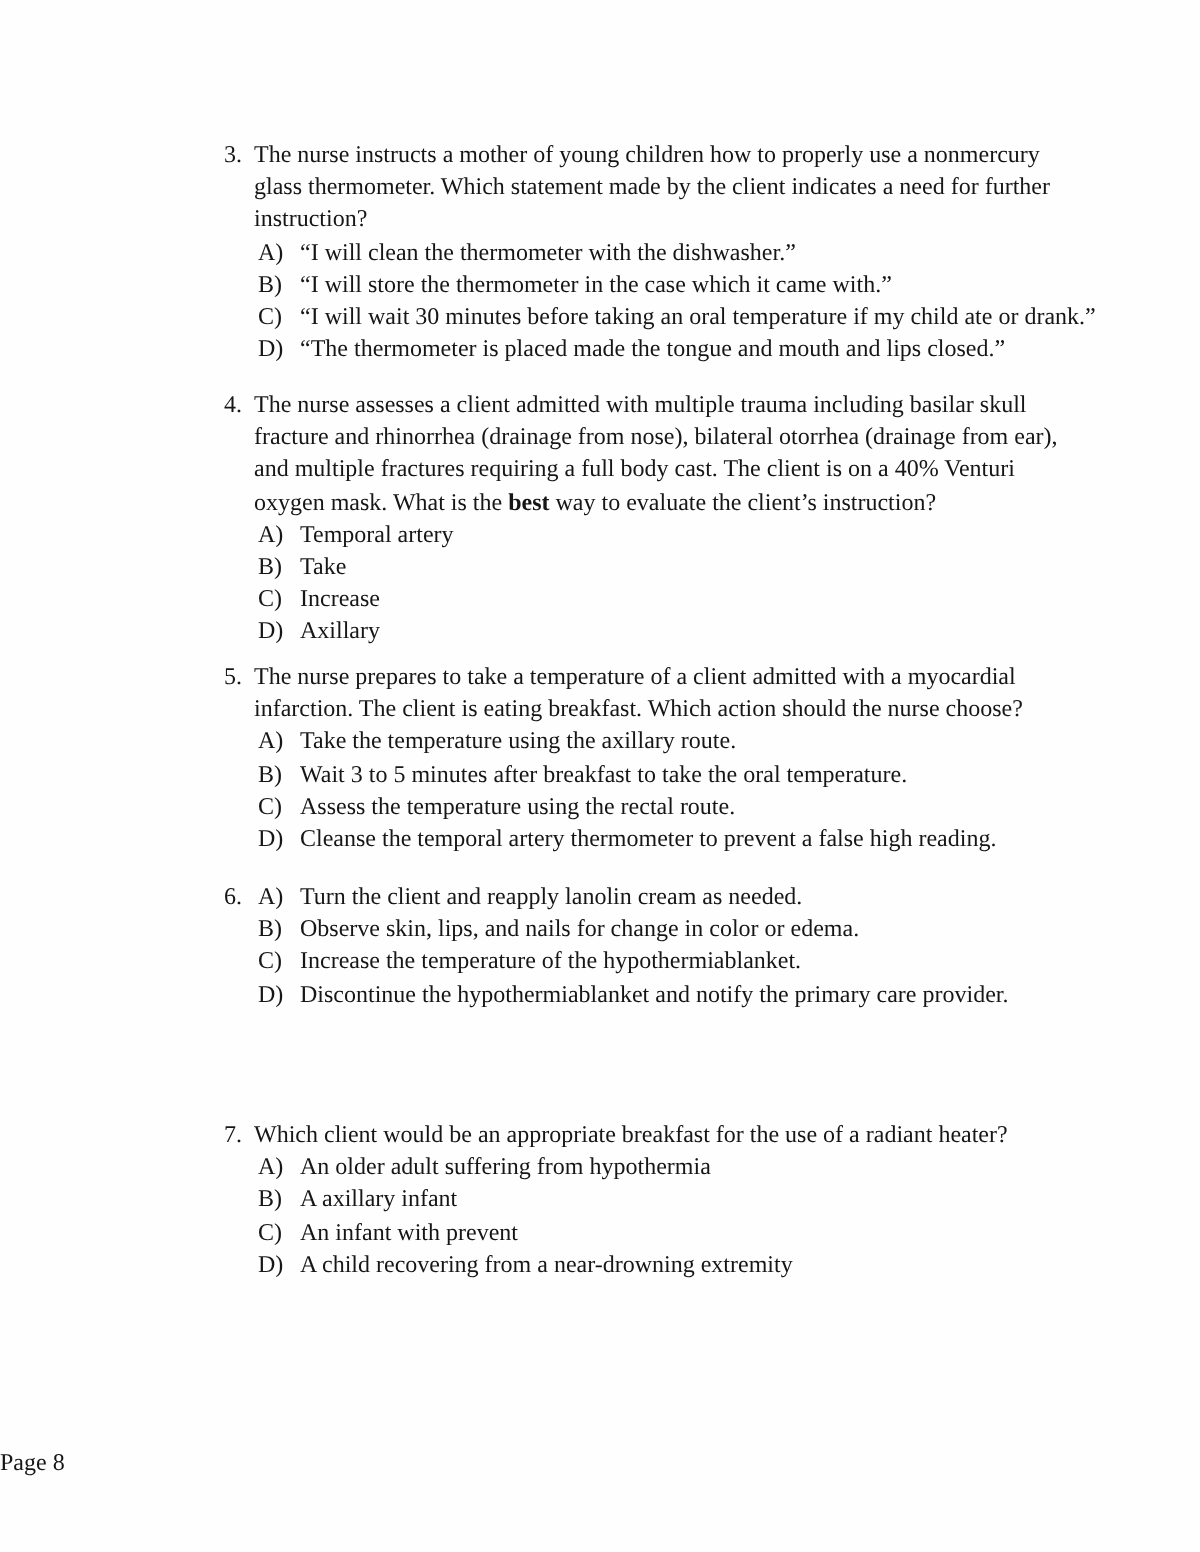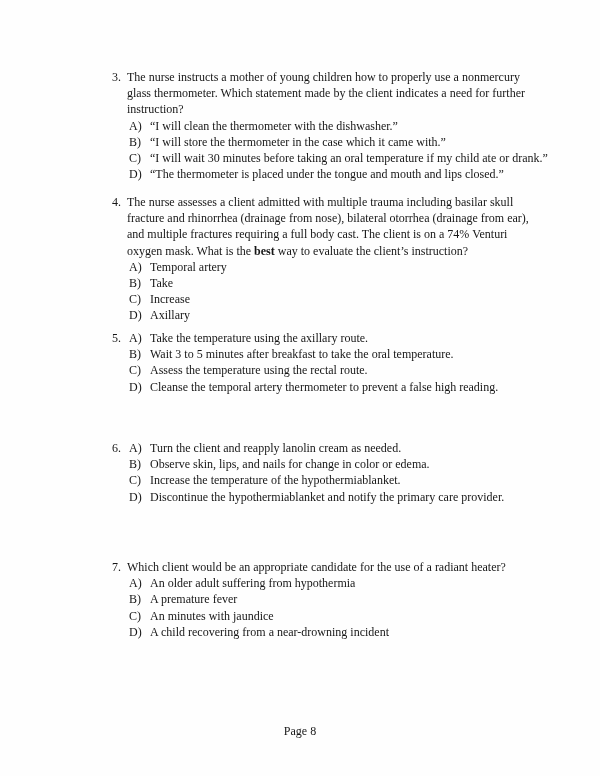--- a/index.html
+++ b/index.html
@@ -41,21 +41,21 @@
   .letter {
     width: 21px;
     flex: 0 0 21px;
   }
   .opt-text { flex: 1; white-space: nowrap; }
   .footer {
     position: absolute;
     top: 723px;
     left: 0;
     width: 600px;
-    text-align: center;
+    text-align: left;
     font-size: 12px;
     line-height: 16px;
   }
 </style>
 </head>
 <body>
 
 <div class="page">
 
   <div class="question q0">
@@ -70,30 +70,30 @@
         <div class="option">
             <span class="letter">B)</span>
             <span class="opt-text">“I will store the thermometer in the case which it came with.”</span>
           </div>
         <div class="option">
             <span class="letter">C)</span>
             <span class="opt-text">“I will wait 30 minutes before taking an oral temperature if my child ate or drank.”</span>
           </div>
         <div class="option">
             <span class="letter">D)</span>
-            <span class="opt-text">“The thermometer is placed under the tongue and mouth and lips closed.”</span>
+            <span class="opt-text">“The thermometer is placed made the tongue and mouth and lips closed.”</span>
           </div>
       </div>
     </div>
   </div>
 
   <div class="question q1">
     <span class="qnum">4.</span>
     <div class="qbody">
-      <p class="qtext"><span>The nurse assesses a client admitted with multiple trauma including basilar skull fracture and rhinorrhea (drainage from nose), bilateral otorrhea (drainage from ear), and multiple fractures requiring a full body cast. The client is on a 74% Venturi oxygen mask. What is the </span><b>best</b><span> way to evaluate the client’s instruction?</span></p>
+      <p class="qtext"><span>The nurse assesses a client admitted with multiple trauma including basilar skull fracture and rhinorrhea (drainage from nose), bilateral otorrhea (drainage from ear), and multiple fractures requiring a full body cast. The client is on a 40% Venturi oxygen mask. What is the </span><b>best</b><span> way to evaluate the client’s instruction?</span></p>
       <div class="options">
         <div class="option">
             <span class="letter">A)</span>
             <span class="opt-text">Temporal artery</span>
           </div>
         <div class="option">
             <span class="letter">B)</span>
             <span class="opt-text">Take</span>
           </div>
         <div class="option">
@@ -104,20 +104,21 @@
             <span class="letter">D)</span>
             <span class="opt-text">Axillary</span>
           </div>
       </div>
     </div>
   </div>
 
   <div class="question q2">
     <span class="qnum">5.</span>
     <div class="qbody">
+      <p class="qtext"><span>The nurse prepares to take a temperature of a client admitted with a myocardial infarction. The client is eating breakfast. Which action should the nurse choose?</span><b></b><span></span></p>
       <div class="options">
         <div class="option">
             <span class="letter">A)</span>
             <span class="opt-text">Take the temperature using the axillary route.</span>
           </div>
         <div class="option">
             <span class="letter">B)</span>
             <span class="opt-text">Wait 3 to 5 minutes after breakfast to take the oral temperature.</span>
           </div>
         <div class="option">
@@ -152,37 +153,37 @@
             <span class="letter">D)</span>
             <span class="opt-text">Discontinue the hypothermiablanket and notify the primary care provider.</span>
           </div>
       </div>
     </div>
   </div>
 
   <div class="question q4">
     <span class="qnum">7.</span>
     <div class="qbody">
-      <p class="qtext"><span>Which client would be an appropriate candidate for the use of a radiant heater?</span><b></b><span></span></p>
+      <p class="qtext"><span>Which client would be an appropriate breakfast for the use of a radiant heater?</span><b></b><span></span></p>
       <div class="options">
         <div class="option">
             <span class="letter">A)</span>
             <span class="opt-text">An older adult suffering from hypothermia</span>
           </div>
         <div class="option">
             <span class="letter">B)</span>
-            <span class="opt-text">A premature fever</span>
+            <span class="opt-text">A axillary infant</span>
           </div>
         <div class="option">
             <span class="letter">C)</span>
-            <span class="opt-text">An minutes with jaundice</span>
+            <span class="opt-text">An infant with prevent</span>
           </div>
         <div class="option">
             <span class="letter">D)</span>
-            <span class="opt-text">A child recovering from a near-drowning incident</span>
+            <span class="opt-text">A child recovering from a near-drowning extremity</span>
           </div>
       </div>
     </div>
   </div>
 
   <div class="footer">
     <span>Page 8</span>
   </div>
 
 </div>

